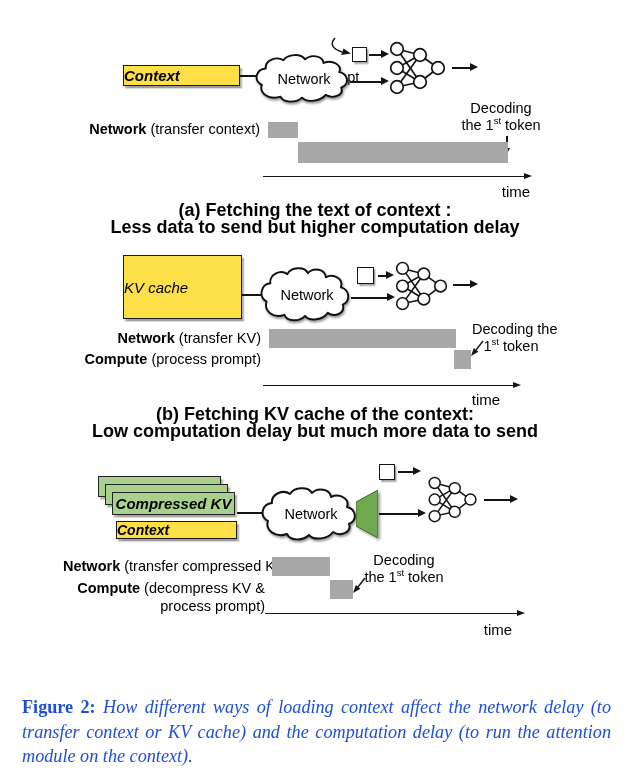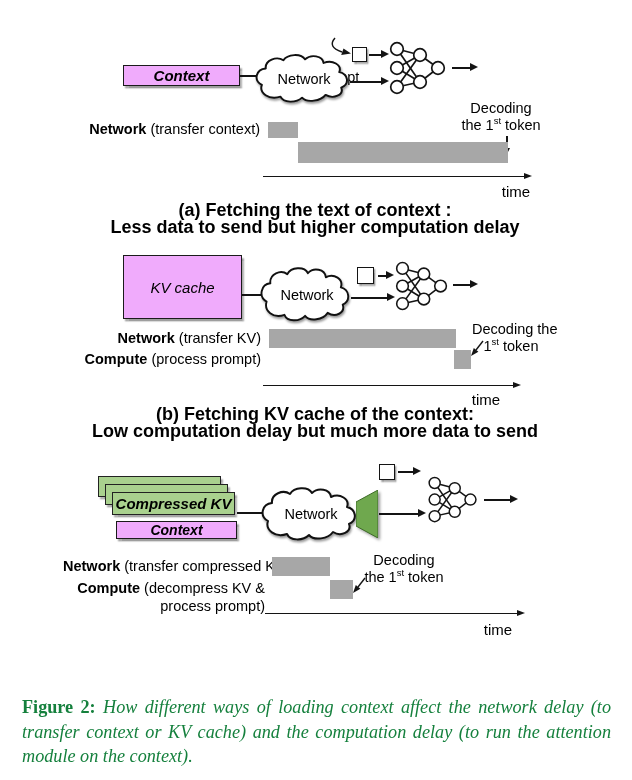--- a/index.html
+++ b/index.html
@@ -1,22 +1,22 @@
 <!DOCTYPE html>
 <html style="--bar-gray: #a7a7a7; --green-light: #a9d18e; --green-dark: #6fa84e;"><head>
 <meta charset="utf-8">
 <style>
   html,body{margin:0;padding:0;background:#fff;}
   .fig{position:relative;width:632px;height:780px;background:#fff;overflow:hidden;
        font-family:"Liberation Sans",sans-serif;color:#000;}
   .abs{position:absolute;margin-top:46px;}
   
-  .box{position:absolute;background:#f0abfc;border:1.6px solid #1b1b1b;
+  .box{position:absolute;background:#fde047;border:1.6px solid #1b1b1b;
        box-shadow:2px 2.5px 1.5px rgba(0,0,0,0.38);
-       display:flex;align-items:center;justify-content:center;}
+       display:flex;align-items:center;}
   .itbold{font-style:italic;font-weight:bold;font-size:15px;white-space:nowrap;}
   .itreg{font-style:italic;font-weight:normal;font-size:15px;white-space:nowrap;}
   .gbox{position:absolute;background:var(--green-light,#a9d18e);border:1.4px solid #222;
         box-shadow:2px 2.5px 1.5px rgba(0,0,0,0.35);
         display:flex;align-items:center;justify-content:center;}
   
   .bar{position:absolute;background:var(--bar-gray,#a7a7a7);}
   
   .rowlabel{position:absolute;font-size:14.5px;line-height:17.5px;text-align:right;white-space:nowrap;}
   .rowlabel b{font-weight:bold;}
@@ -39,21 +39,21 @@
   .axis{position:absolute;height:1.3px;background:#141414;}
   .axis::after{content:"";position:absolute;right:-8px;top:-3.4px;width:0;height:0;
       border-left:8px solid #141414;border-top:3.9px solid transparent;border-bottom:3.9px solid transparent;}
   .hline{position:absolute;height:1.5px;background:#141414;}
   .varrow{position:absolute;width:1.5px;background:#141414;}
   .varrow::after{content:"";position:absolute;bottom:-7px;left:-3.7px;width:0;height:0;
       border-top:8px solid #141414;border-left:4.4px solid transparent;border-right:4.4px solid transparent;}
   .svgicon{position:absolute;}
   
   .figcap{position:absolute;font-family:"Liberation Serif","DejaVu Serif",serif;
-          font-size:18.2px;line-height:24.6px;text-align:justify;color:#15803d;}
+          font-size:18.2px;line-height:24.6px;text-align:justify;color:#1d4ed8;}
   .figcap .fb{font-weight:bold;font-style:normal;}
   .figcap .fi{font-style:italic;}
 </style>
 </head>
 <body>
 
 <div class="fig">
 
   <div class="abs" style="left:306px;top:23px;width:60px;font-size:14.5px;text-align:center;">Prompt</div>
 

